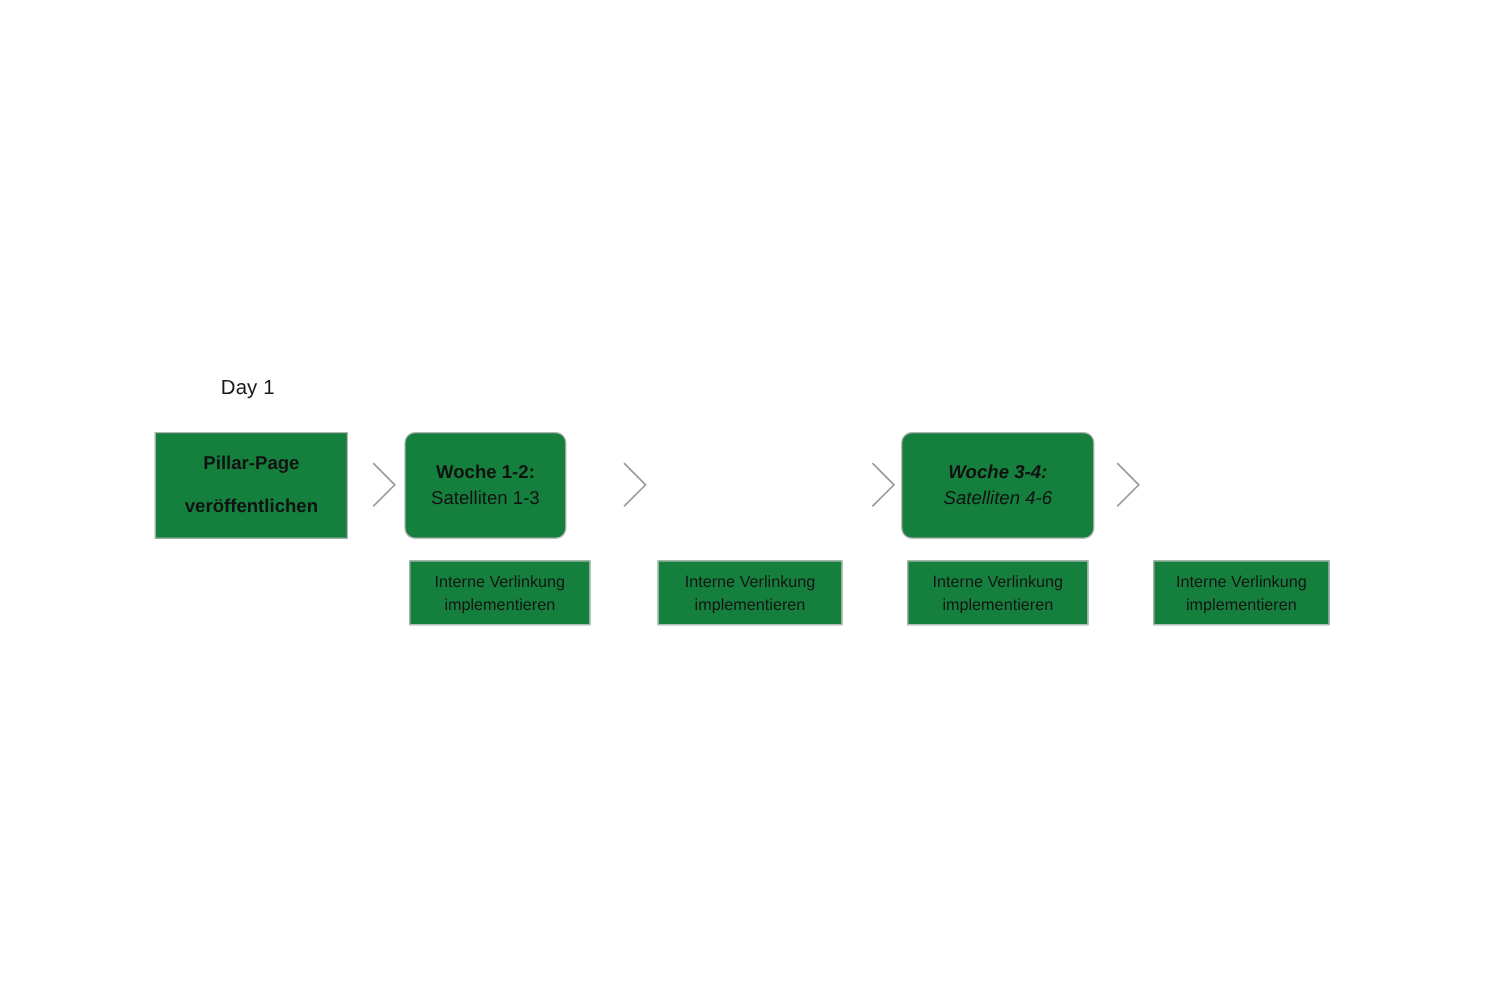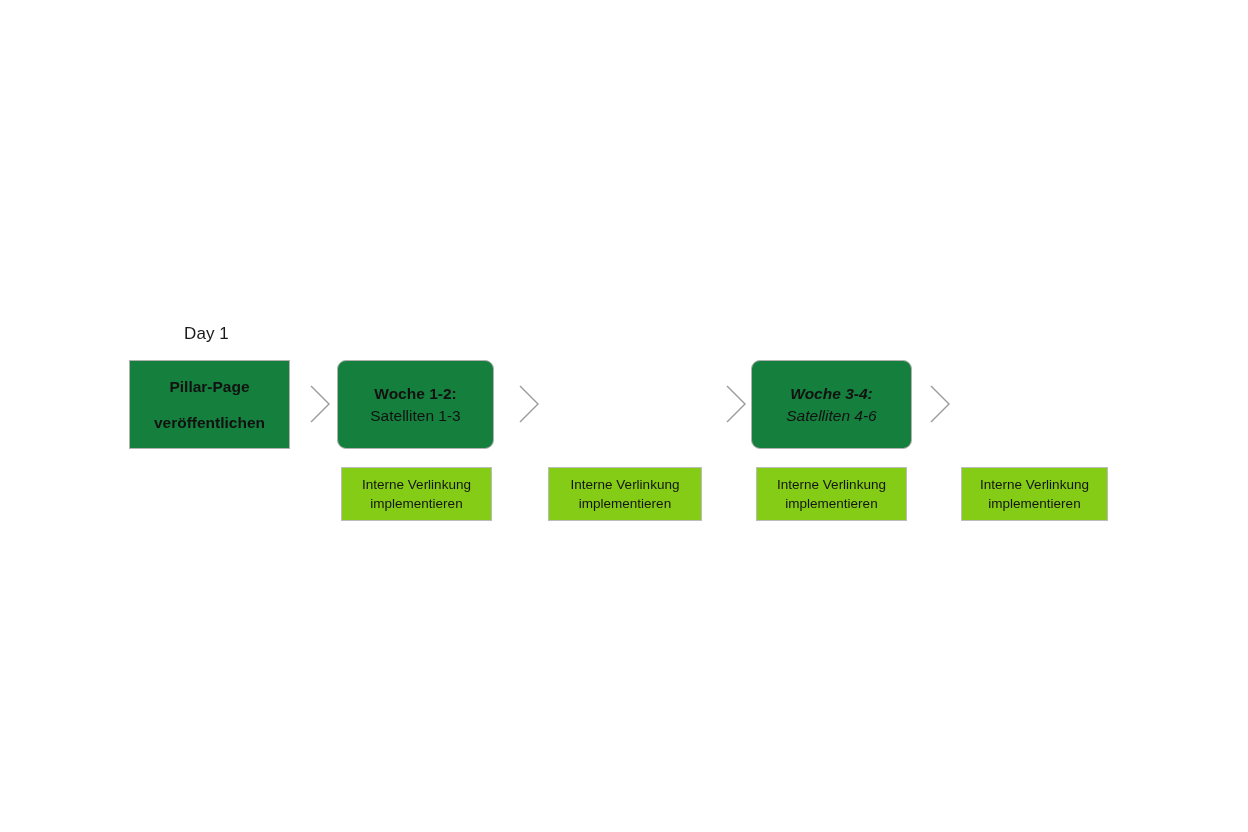--- a/index.html
+++ b/index.html
@@ -21,21 +21,21 @@
     position: absolute;
     left: 0; top: 0;
     width: 1248px;
     height: 832px;
   }
 
   
   .day-label {
     position: absolute;
     left: 184px;
-    top: 324px;
+    top: 313px;
     font-size: 17px;
     font-weight: 400;
     color: #1a1a1a;
     letter-spacing: 0.1px;
     white-space: nowrap;
     text-align: center;
   }
 
   
   .stage-box {
@@ -69,21 +69,21 @@
     white-space: nowrap;
     color: #111111;
     margin-top: 2px;
   }
   
   .stage-box.square .stage-line-1 { margin-bottom: 13px; }
   .stage-box.square .stage-line-2 { font-weight: 700; margin-top: 4px; }
 
   
   .box-0 { left: 129px;  width: 161px; }
-  .box-1 { left: 337px;  width: 157px; }
+  .box-1 { left: 337px;  width: 135px; }
   .box-2 { left: 543px;  width: 165px; }
   .box-3 { left: 751px;  width: 161px; font-style: italic; }
   .box-4 { left: 955px;  width: 162px; }
 
   
   .chevron {
     position: absolute;
     top: 383px;
     width: 24px;
     height: 42px;
@@ -93,21 +93,21 @@
   .chev-1 { left: 517px; }
   .chev-2 { left: 724px; }
   .chev-3 { left: 928px; }
 
   
   .task-box {
     position: absolute;
     top: 467px;
     height: 54px;
     box-sizing: border-box;
-    background: #84cc16;
+    background: #15803d;
     border: 1px solid #bcbcbc;
     border-radius: 0;
     display: flex;
     flex-direction: column;
     align-items: center;
     justify-content: center;
   }
   .task-line {
     font-size: 13.5px;
     font-weight: 400;

